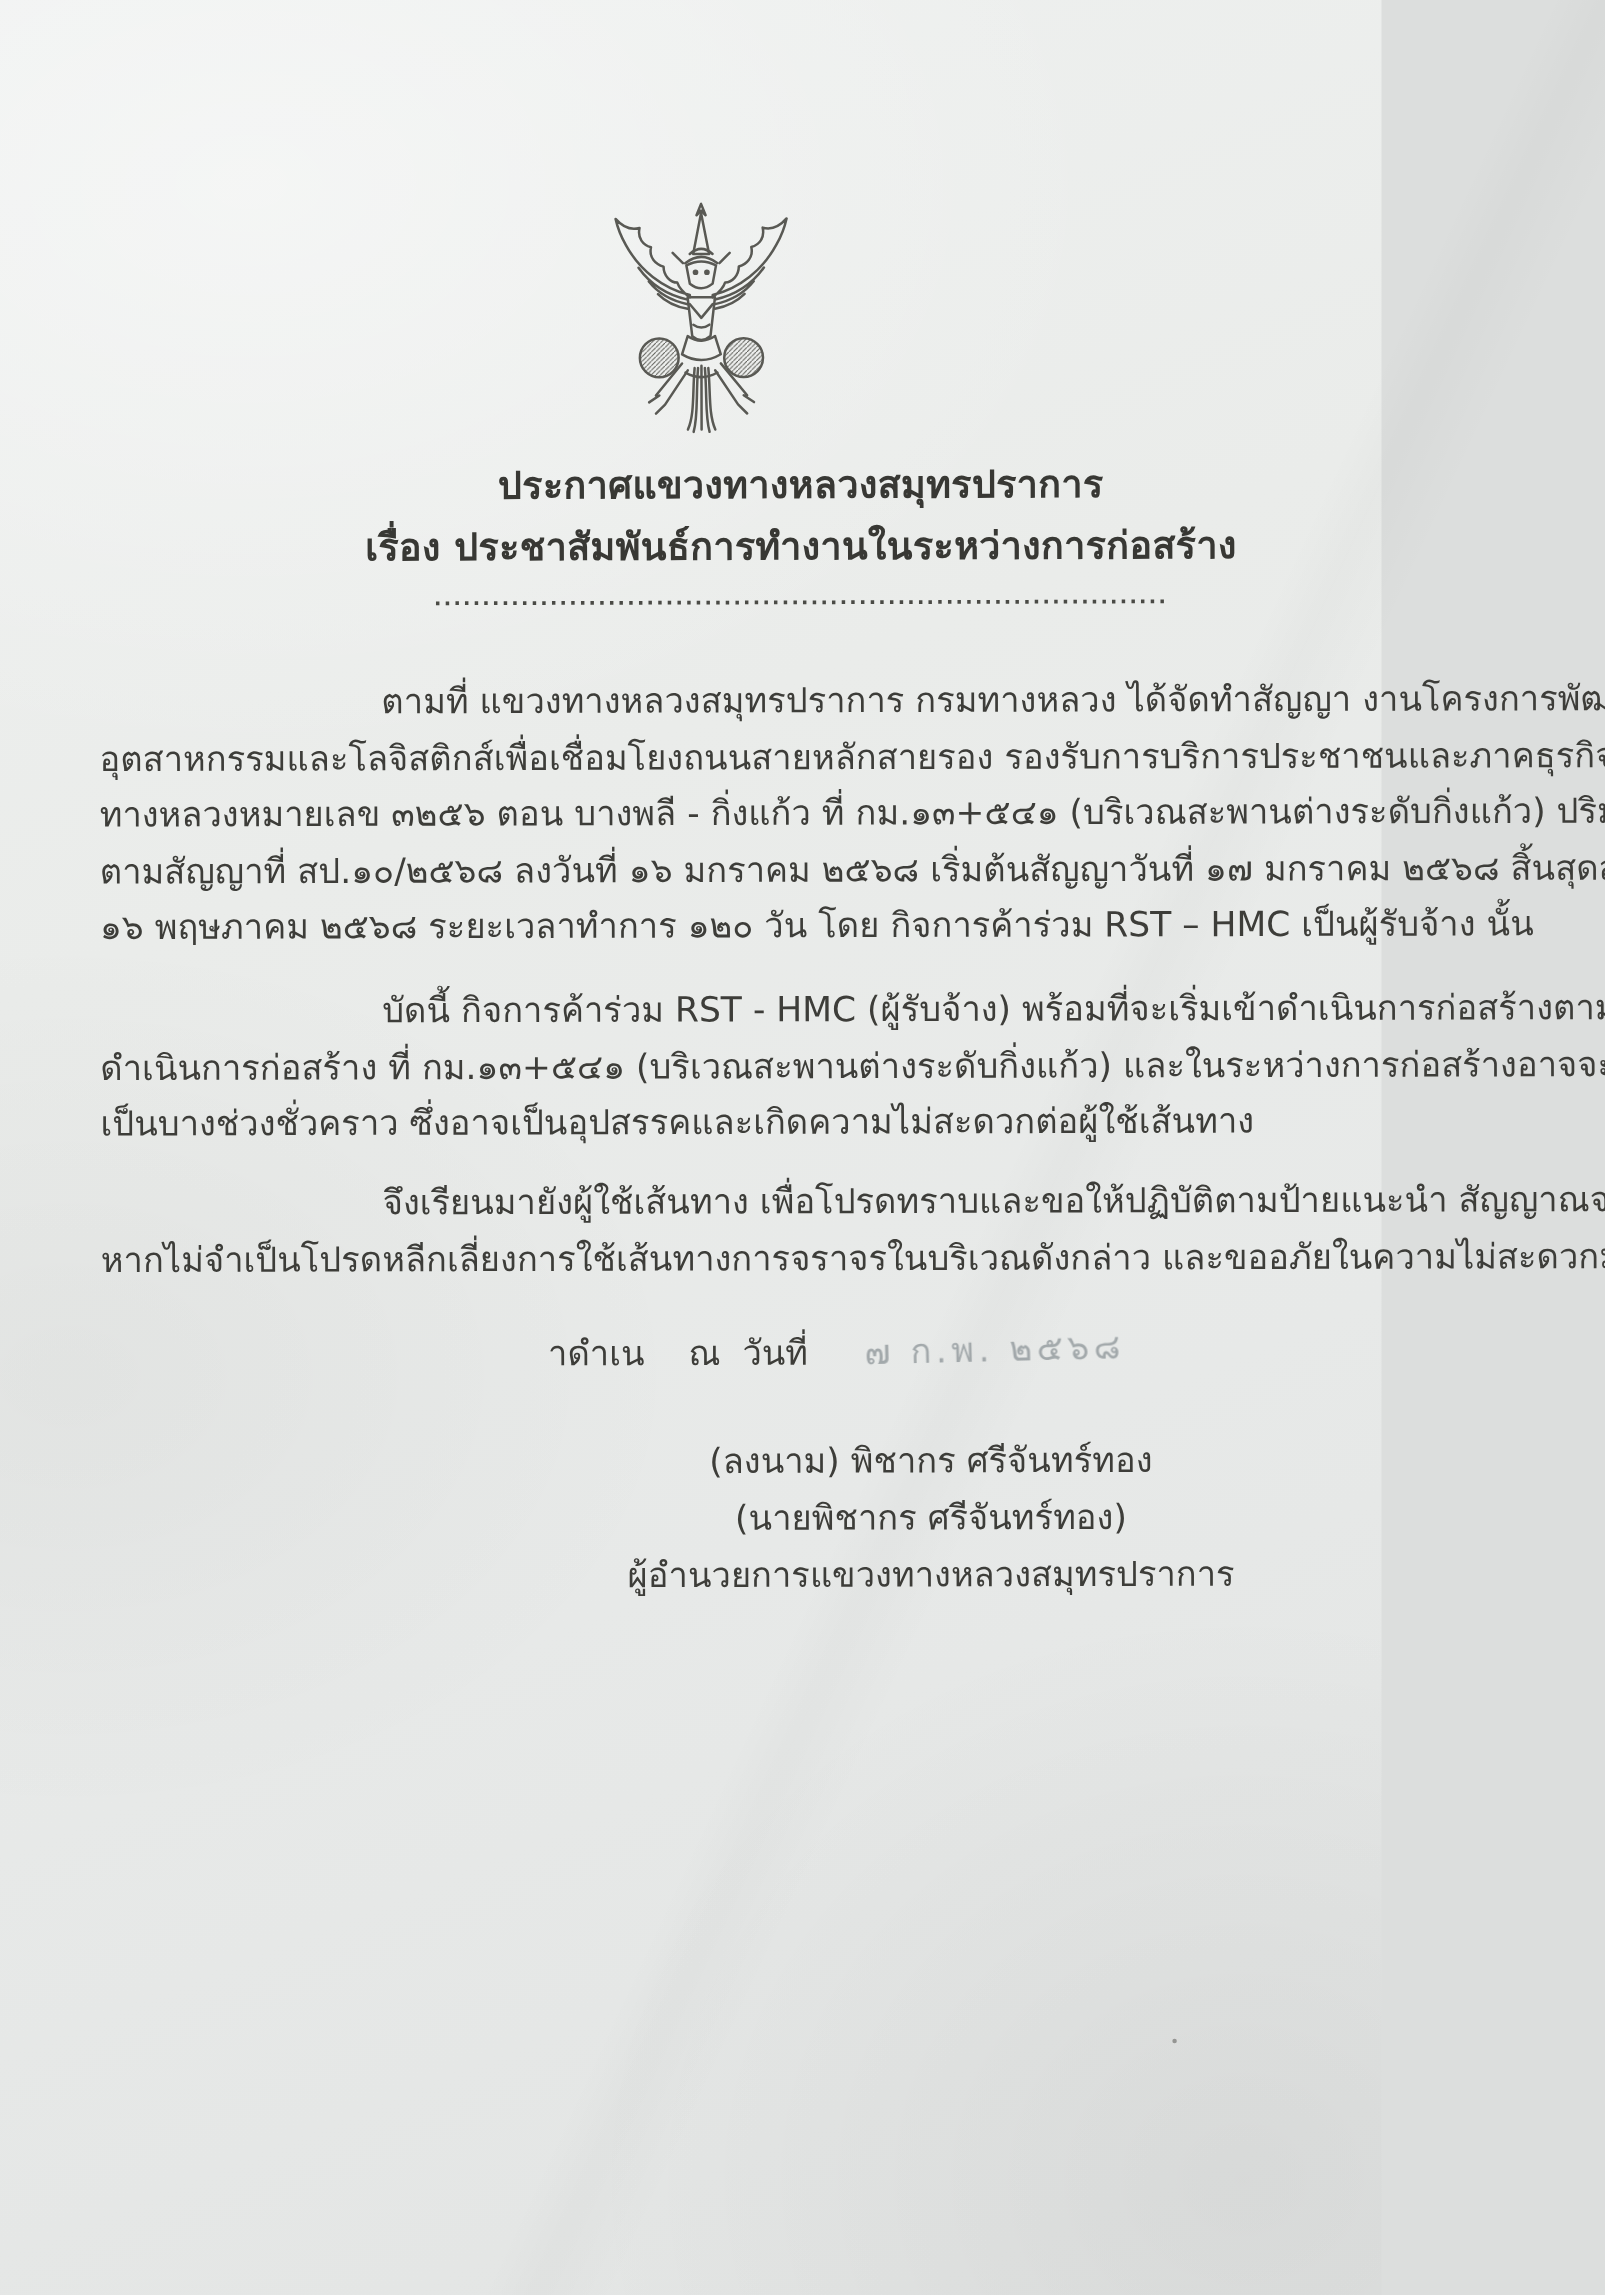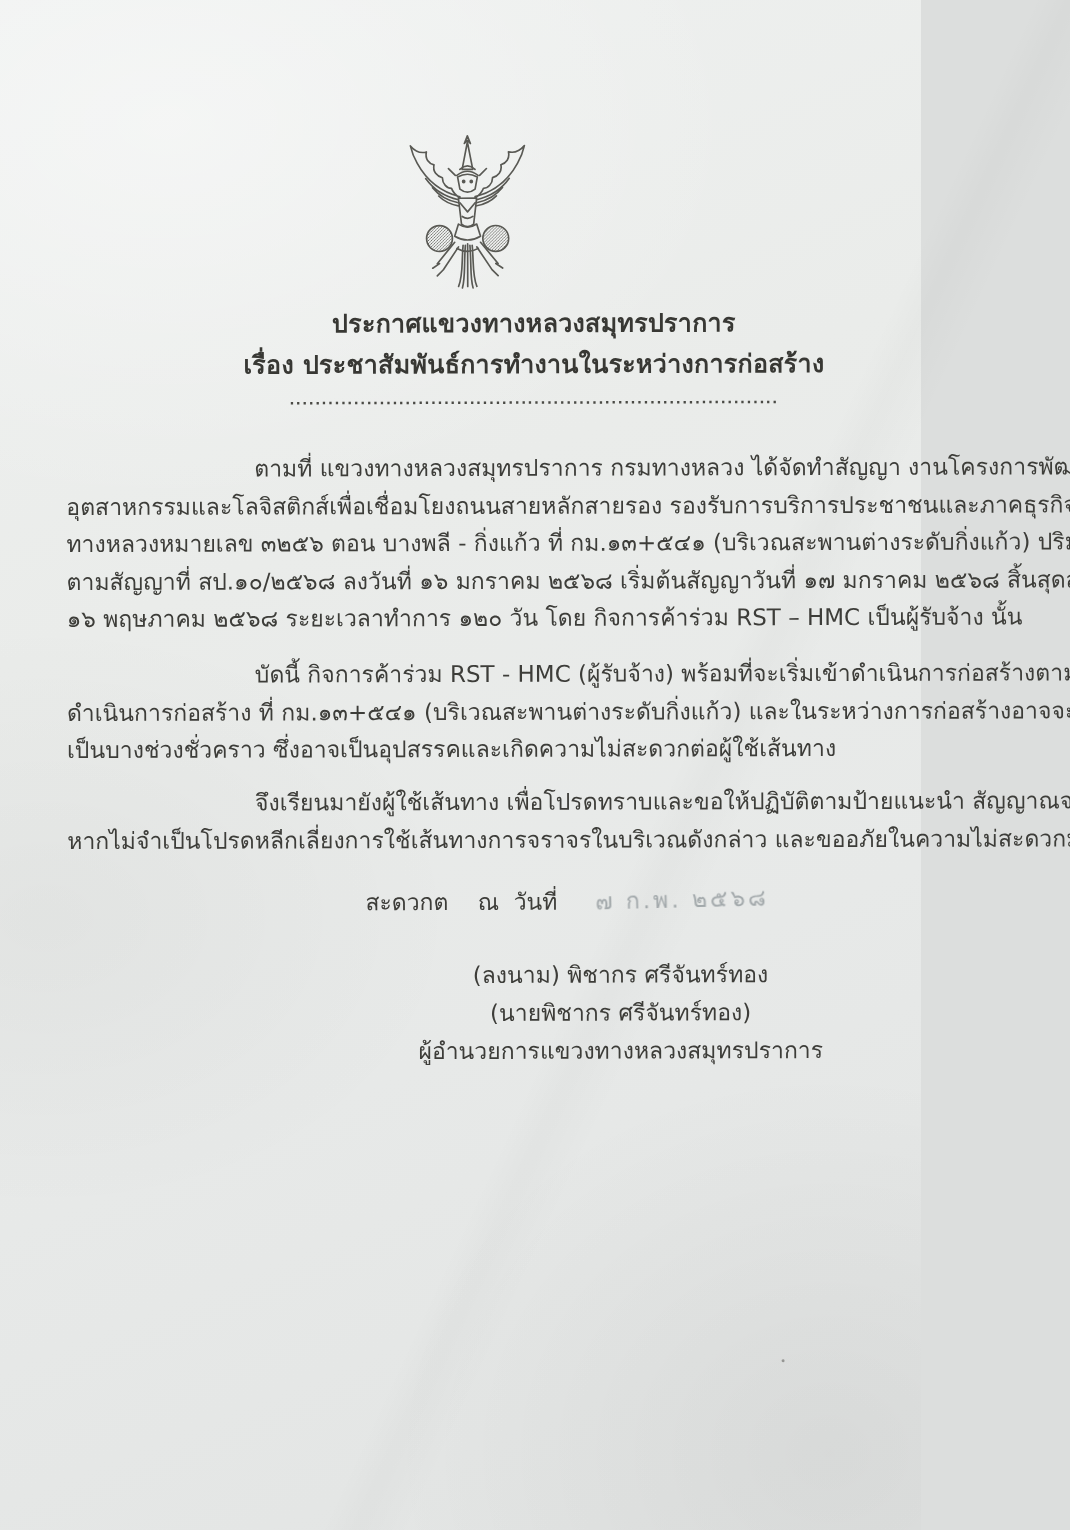--- a/index.html
+++ b/index.html
@@ -121,21 +121,21 @@
       <div class="line indent">บัดนี้ กิจการค้าร่วม RST - HMC (ผู้รับจ้าง) พร้อมที่จะเริ่มเข้าดำเนินการก่อสร้างตามสัญญา โดยมีพื้นที่</div>
       <div class="line">ดำเนินการก่อสร้าง ที่ กม.๑๓+๕๔๑ (บริเวณสะพานต่างระดับกิ่งแก้ว) และในระหว่างการก่อสร้างอาจจะมีการปิดการจราจร</div>
       <div class="line">เป็นบางช่วงชั่วคราว  ซึ่งอาจเป็นอุปสรรคและเกิดความไม่สะดวกต่อผู้ใช้เส้นทาง</div>
     </div>
 
     <div class="para p3">
       <div class="line indent">จึงเรียนมายังผู้ใช้เส้นทาง เพื่อโปรดทราบและขอให้ปฏิบัติตามป้ายแนะนำ สัญญาณจราจรที่ติดตั้งไว้</div>
       <div class="line">หากไม่จำเป็นโปรดหลีกเลี่ยงการใช้เส้นทางการจราจรในบริเวณดังกล่าว และขออภัยในความไม่สะดวกมา ณ ที่นี้</div>
     </div>
 
-    <div class="issue-row"><span>สะดวกต    ณ  วันที่</span><span class="stamp">๗ ก.พ. ๒๕๖๘</span></div>
+    <div class="issue-row"><span>าดำเน    ณ  วันที่</span><span class="stamp">๗ ก.พ. ๒๕๖๘</span></div>
 
     <div class="sig-block">
       <div class="sig-line">(ลงนาม)    พิชากร  ศรีจันทร์ทอง</div>
       <div class="sig-line">(นายพิชากร  ศรีจันทร์ทอง)</div>
       <div class="sig-line">ผู้อำนวยการแขวงทางหลวงสมุทรปราการ</div>
     </div>
 
     <div class="speck"></div>
   </div>
 </div>

